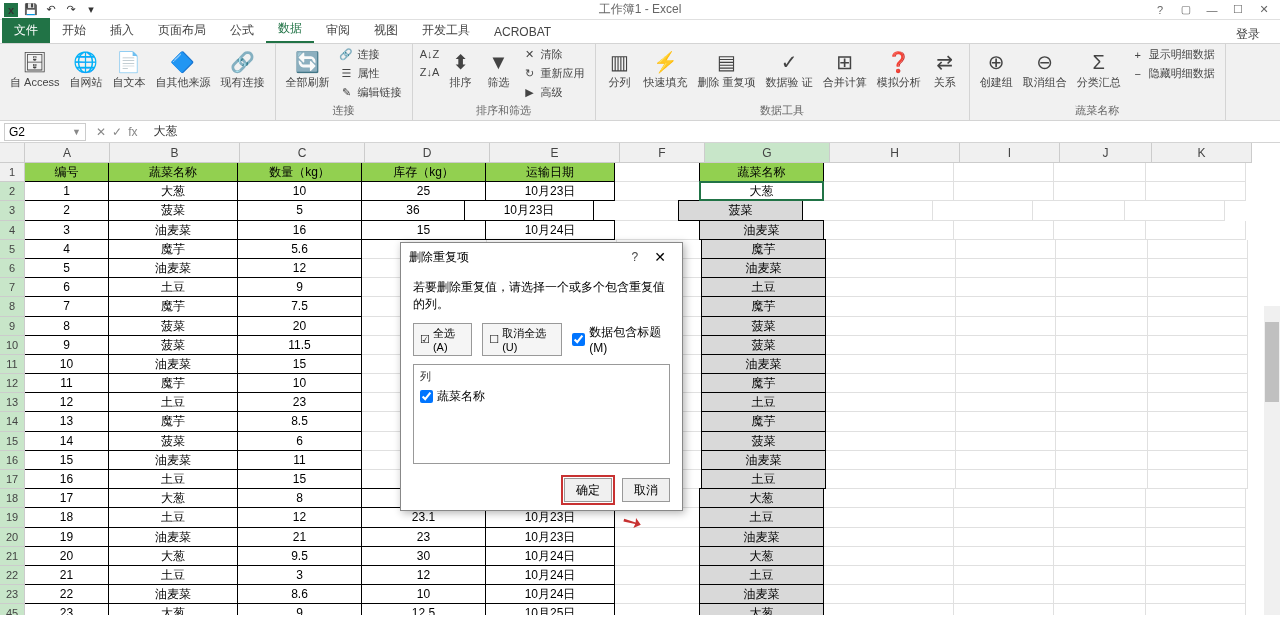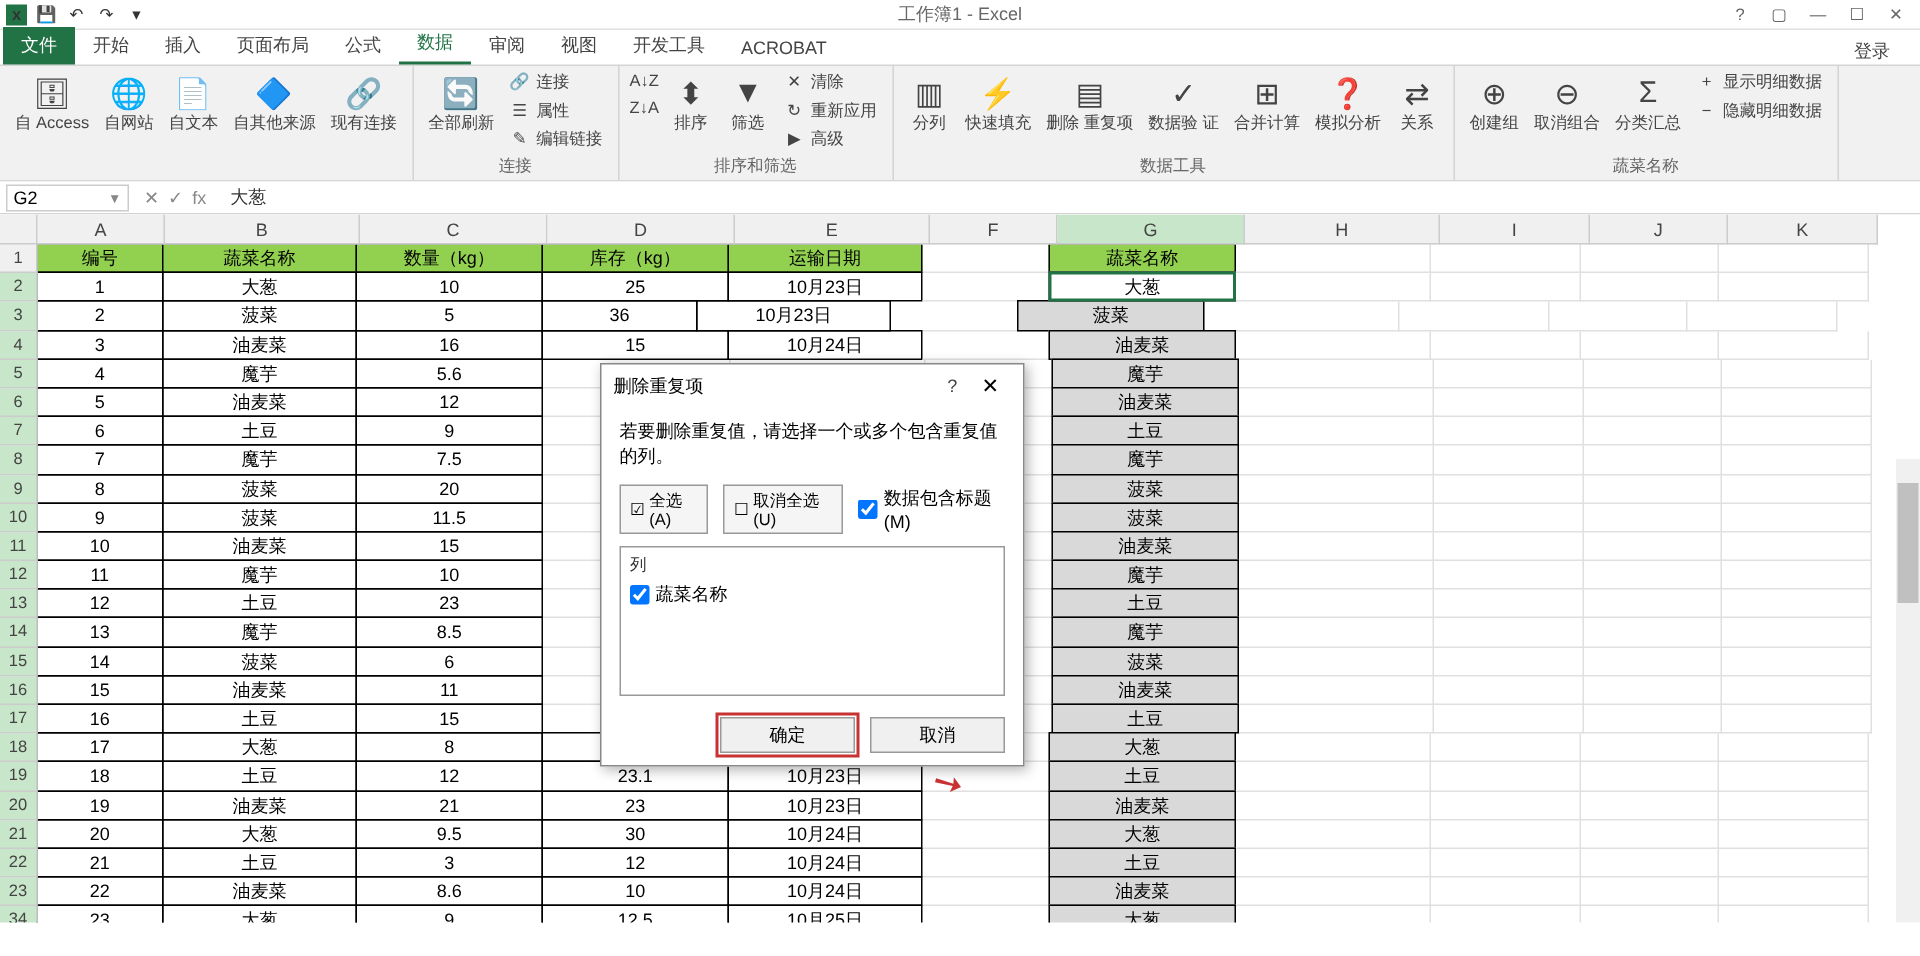--- a/index.html
+++ b/index.html
@@ -68,21 +68,21 @@
 .dialog-title .dt-close { cursor: pointer; padding: 0 8px; font-size: 14px; }
 .dialog-body { padding: 8px 12px; font-size: 12px; }
 .dialog-instr { margin-bottom: 10px; }
 .dialog-row { display: flex; align-items: center; gap: 10px; margin-bottom: 8px; }
 .dialog-btn-small { border: 1px solid #999; background: #f5f5f5; padding: 2px 6px; font-size: 11px; cursor: pointer; display: inline-flex; align-items: center; gap: 3px; }
 .dialog-check { display: flex; align-items: center; gap: 4px; }
 .dialog-listbox { border: 1px solid #999; height: 100px; padding: 4px 6px; margin-bottom: 10px; }
 .dialog-listbox .lb-label { font-size: 11px; color: #333; margin-bottom: 4px; }
 .dialog-listbox .lb-item { display: flex; align-items: center; gap: 4px; font-size: 12px; }
 .dialog-footer { display: flex; justify-content: flex-end; gap: 10px; padding-top: 4px; }
-.dialog-footer button { width: 90px; height: 24px; border: 1px solid #999; background: #f0f0f0; font-size: 12px; cursor: pointer; }
+.dialog-footer button { width: 48px; height: 24px; border: 1px solid #999; background: #f0f0f0; font-size: 12px; cursor: pointer; }
 .dialog-footer button.ok { outline: 2px solid #c83232; outline-offset: 1px; }
 
 .arrow-annotation { position: absolute; left: 622px; top: 508px; color: #c83232; font-size: 24px; transform: rotate(-30deg); z-index: 50; }
 </style>
 </head>
 <body>
 
 <div class="titlebar">
   <div class="qat">
     <span class="logo">x</span>
@@ -307,21 +307,21 @@
       <div class="row-h sel">14</div>
       <div class="row-h sel">15</div>
       <div class="row-h sel">16</div>
       <div class="row-h sel">17</div>
       <div class="row-h sel">18</div>
       <div class="row-h sel">19</div>
       <div class="row-h sel">20</div>
       <div class="row-h sel">21</div>
       <div class="row-h sel">22</div>
       <div class="row-h sel">23</div>
-      <div class="row-h sel">34</div>
+      <div class="row-h sel">45</div>
     </div>
   <div class="cells" id="cells">
       <div class="row">
         <div class="cell bordered header-green" style="width: 85px;">编号</div>
         <div class="cell bordered header-green" style="width: 130px;">蔬菜名称</div>
         <div class="cell bordered header-green" style="width: 125px;">数量（kg）</div>
         <div class="cell bordered header-green" style="width: 125px;">库存（kg）</div>
         <div class="cell bordered header-green" style="width: 130px;">运输日期</div>
         <div class="cell" style="width: 85px;"></div>
         <div class="cell bordered header-green" style="width: 125px;">蔬菜名称</div>

